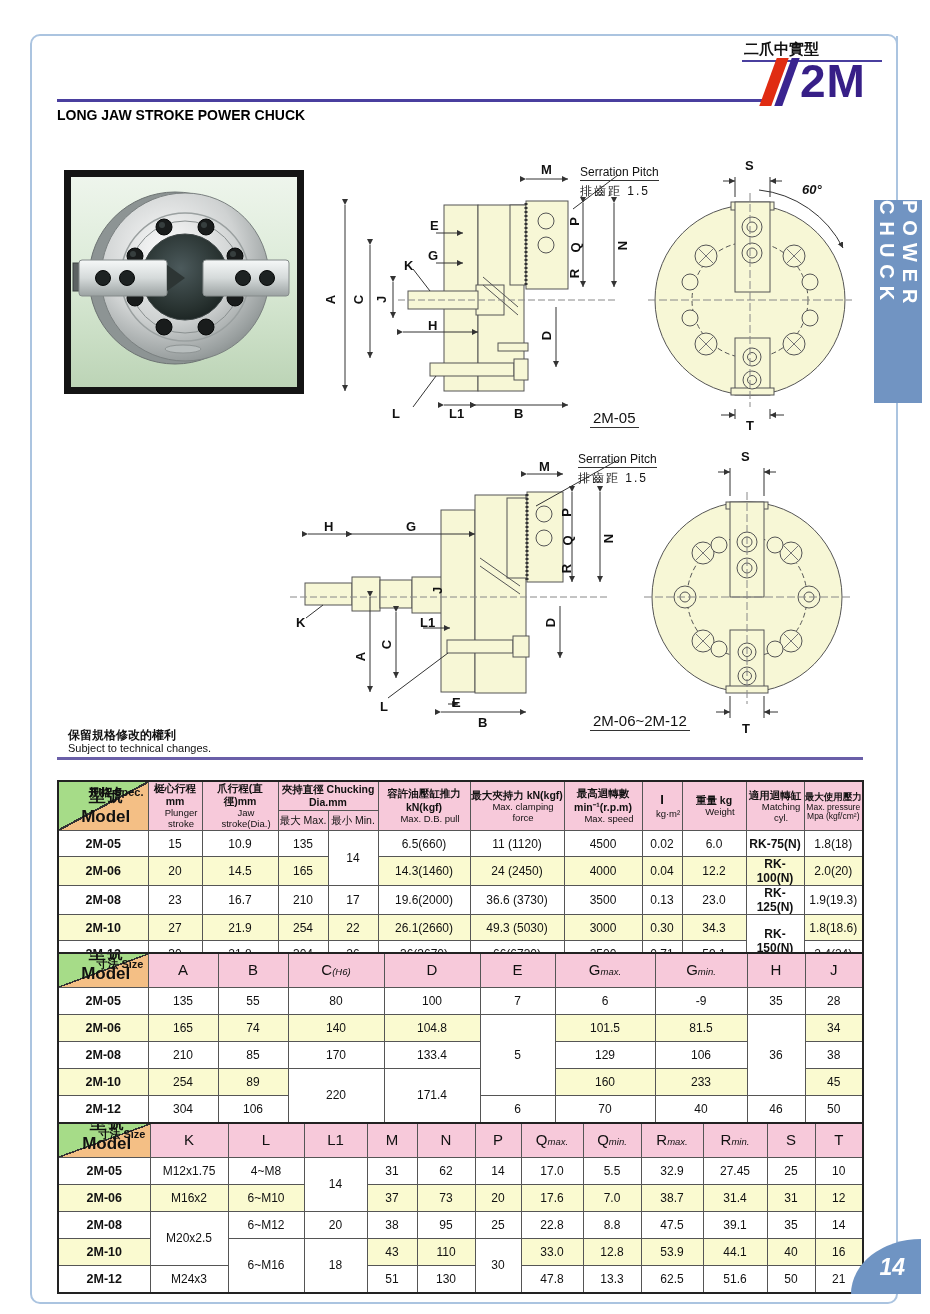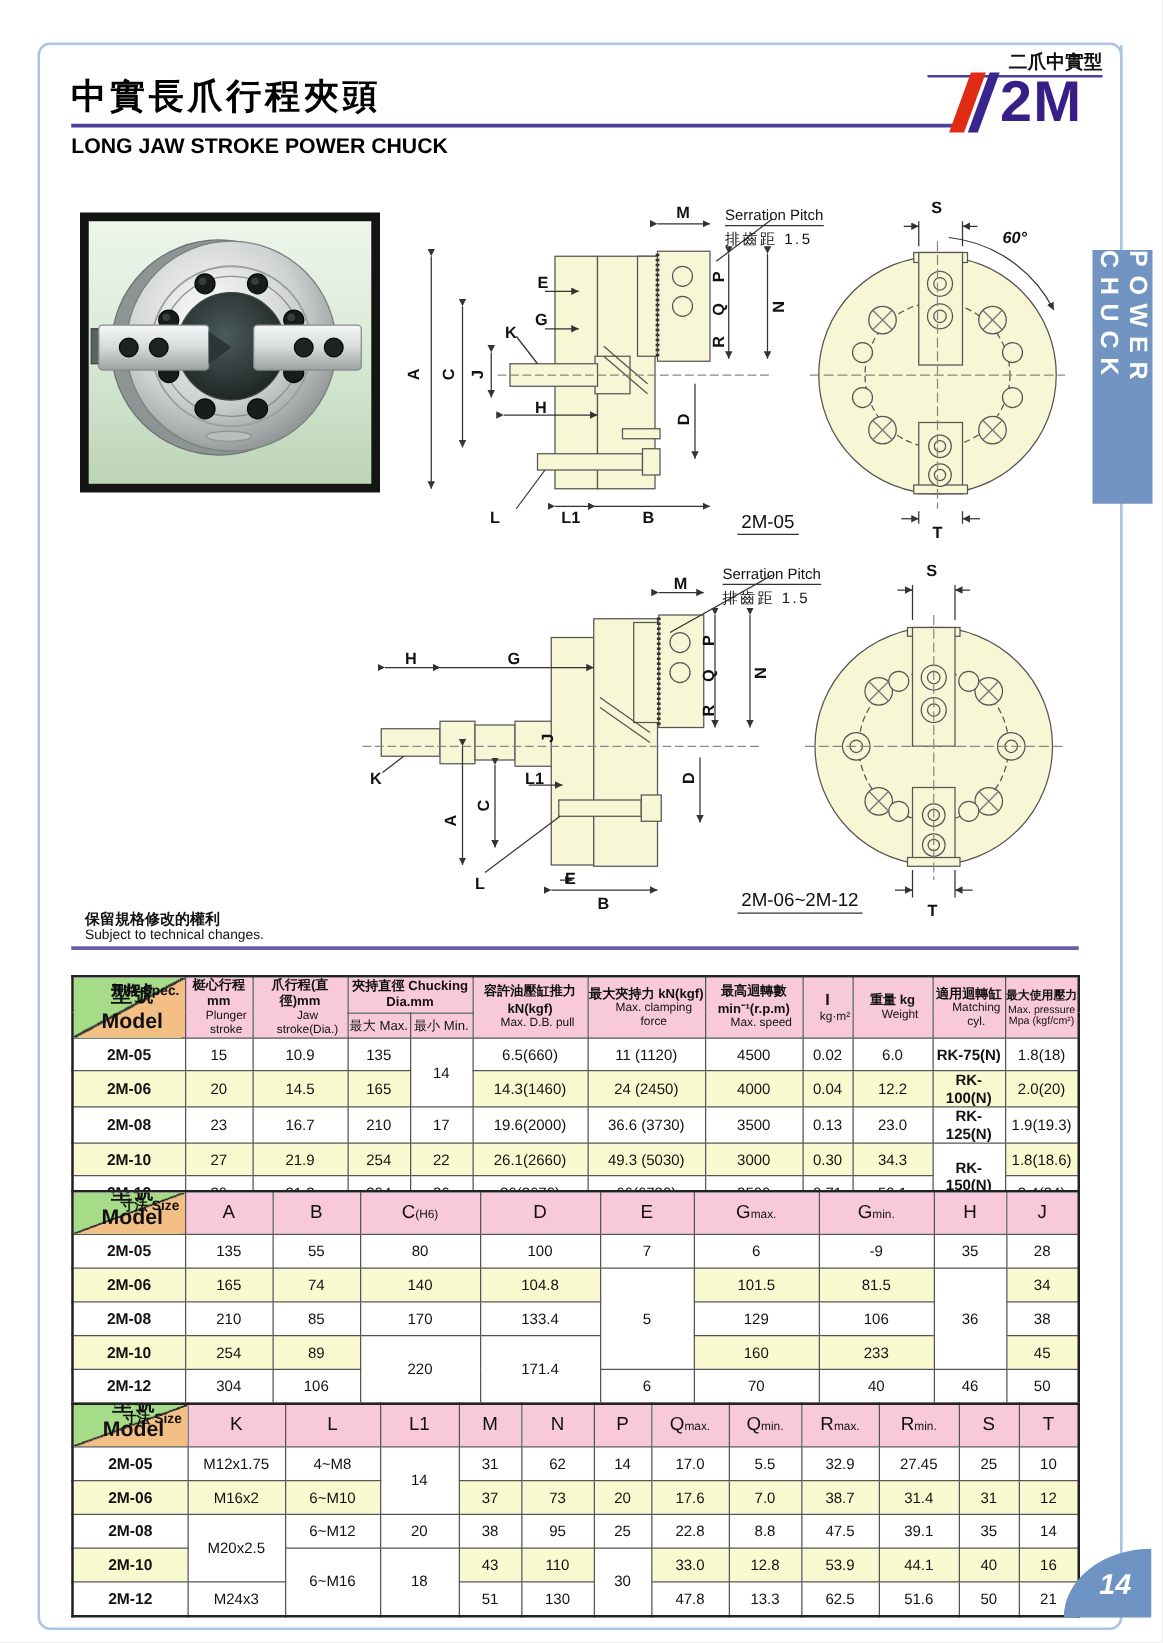--- a/index.html
+++ b/index.html
@@ -5,22 +5,22 @@
   html,body{margin:0;padding:0;background:#e8e8e8;}
   #page{position:relative;width:930px;height:1314px;background:#fff;overflow:hidden;
         font-family:"Liberation Sans",sans-serif;color:#111;}
   
   .frame{position:absolute;left:30px;top:34px;width:864px;height:1266px;
          border:2px solid #abc4e0;border-radius:10px;}
   .rline{position:absolute;left:896px;top:36px;width:2px;height:1203px;background:#abc4e0;}
   
   .title-cn{position:absolute;left:57px;top:58px;font-size:28px;font-weight:bold;letter-spacing:3px;color:#000;}
   .title-rule{position:absolute;left:57px;top:99px;width:706px;height:3px;background:#4a3f9f;}
-  .title-en{position:absolute;left:57px;top:107px;font-size:17px;font-weight:bold;color:#000;}
-  .type-label{position:absolute;left:744px;top:40px;width:138px;text-align:right;font-size:15px;font-weight:bold;}
+  .title-en{position:absolute;left:57px;top:107px;font-size:14px;font-weight:bold;color:#000;}
+  .type-label{position:absolute;left:744px;top:40px;width:138px;text-align:left;font-size:15px;font-weight:bold;}
   .type-rule{position:absolute;left:742px;top:60px;width:140px;height:2px;background:#4a3f9f;}
   .model-code{position:absolute;left:800px;top:54px;font-size:46px;font-weight:bold;color:#371f87;letter-spacing:1px;}
   .slash-red{position:absolute;left:768px;top:58px;width:12px;height:48px;background:#e02c12;transform:skewX(-20deg);}
   .slash-purple{position:absolute;left:783px;top:58px;width:8px;height:48px;background:#3a2490;transform:skewX(-20deg);}
   
   .banner{position:absolute;left:874px;top:200px;width:48px;height:203px;background:#7194c2;
           display:flex;align-items:center;justify-content:center;}
   .banner span{writing-mode:vertical-rl;font-size:20px;color:#fff;letter-spacing:7px;font-weight:bold;}
   
   .photo{position:absolute;left:64px;top:170px;width:226px;height:210px;border:7px solid #141414;
@@ -48,35 +48,34 @@
   td.model{font-weight:bold;font-size:12.5px;}
   td.b{font-weight:bold;}
   .hcn{display:block;font-size:10.5px;font-weight:bold;line-height:1.25;}
   .hen{display:block;font-size:9.5px;line-height:1.15;padding-left:12px;}
   .hen2{display:block;font-size:8.5px;line-height:1.1;}
   .subh{font-size:10.5px;font-weight:bold;}
   .corner{position:relative;background:linear-gradient(to bottom right,#a6dc88 48.8%,#333 48.8% 51.2%,#f4bf85 51.2%) !important;}
   .c-top{position:absolute;top:3px;right:4px;font-size:11px;font-weight:bold;}
   .c-bot{position:absolute;bottom:3px;left:5px;font-size:17px;font-weight:bold;}
   .sz-main{font-size:15px;}
-  .sz-sub{font-size:9.5px;}
+  .sz-sub{font-size:9.5px;font-style:italic;}
   
   .pagenum{position:absolute;left:851px;top:1239px;width:70px;height:55px;background:#6f94c3;
            border-radius:100% 0 0 0;}
   .pagenum span{position:absolute;right:16px;top:15px;color:#fff;font-size:23px;font-weight:bold;font-style:italic;}
   svg{display:block;}
 </style>
 </head>
 <body>
 
 <div id="page">
   <div class="frame"></div>
   <div class="rline"></div>
 
-  <div class="title-cn">中實長爪行程夾頭</div>
   <div class="title-rule"></div>
   <div class="title-en">LONG JAW STROKE POWER CHUCK</div>
   <div class="type-label">二爪中實型</div>
   <div class="type-rule"></div>
   <div class="slash-red"></div>
   <div class="slash-purple"></div>
   <div class="model-code">2M</div>
 
   <div class="banner">
     <span>POWER CHUCK</span>

